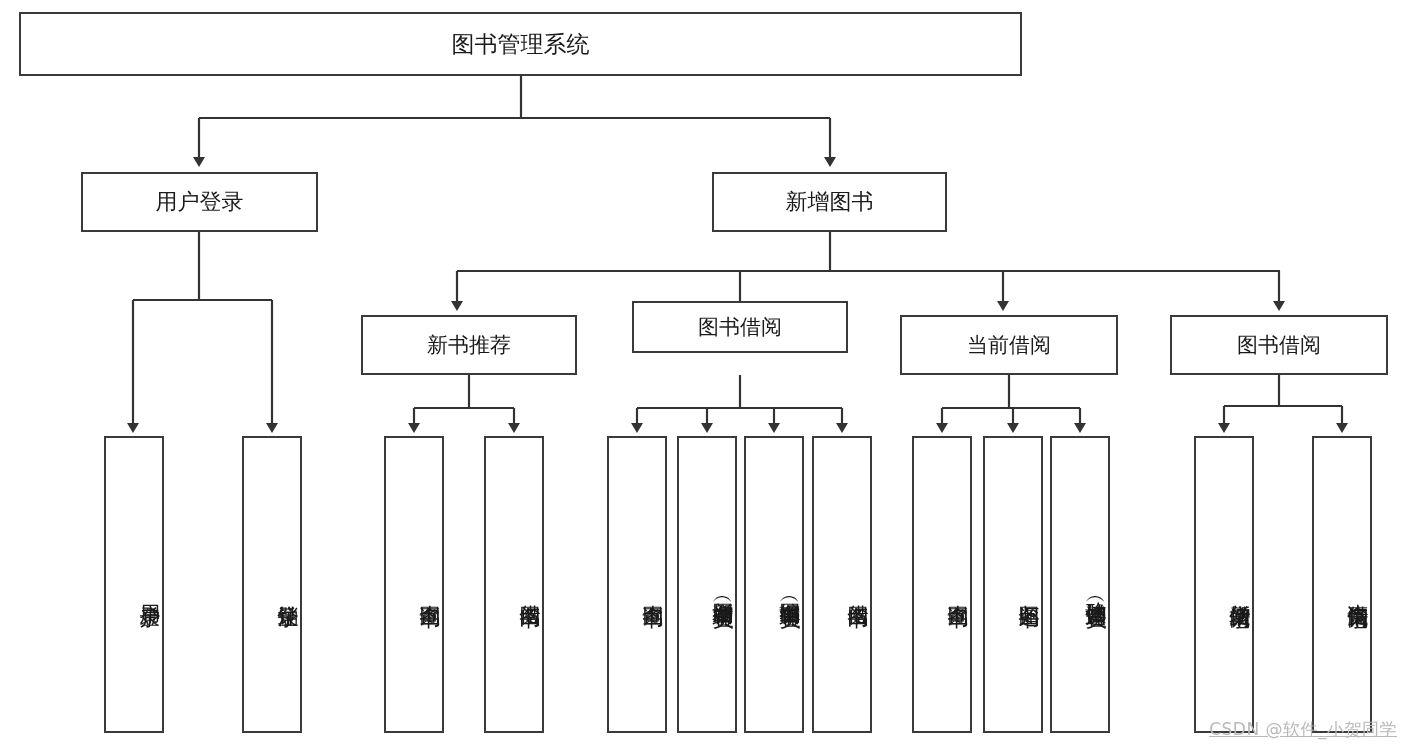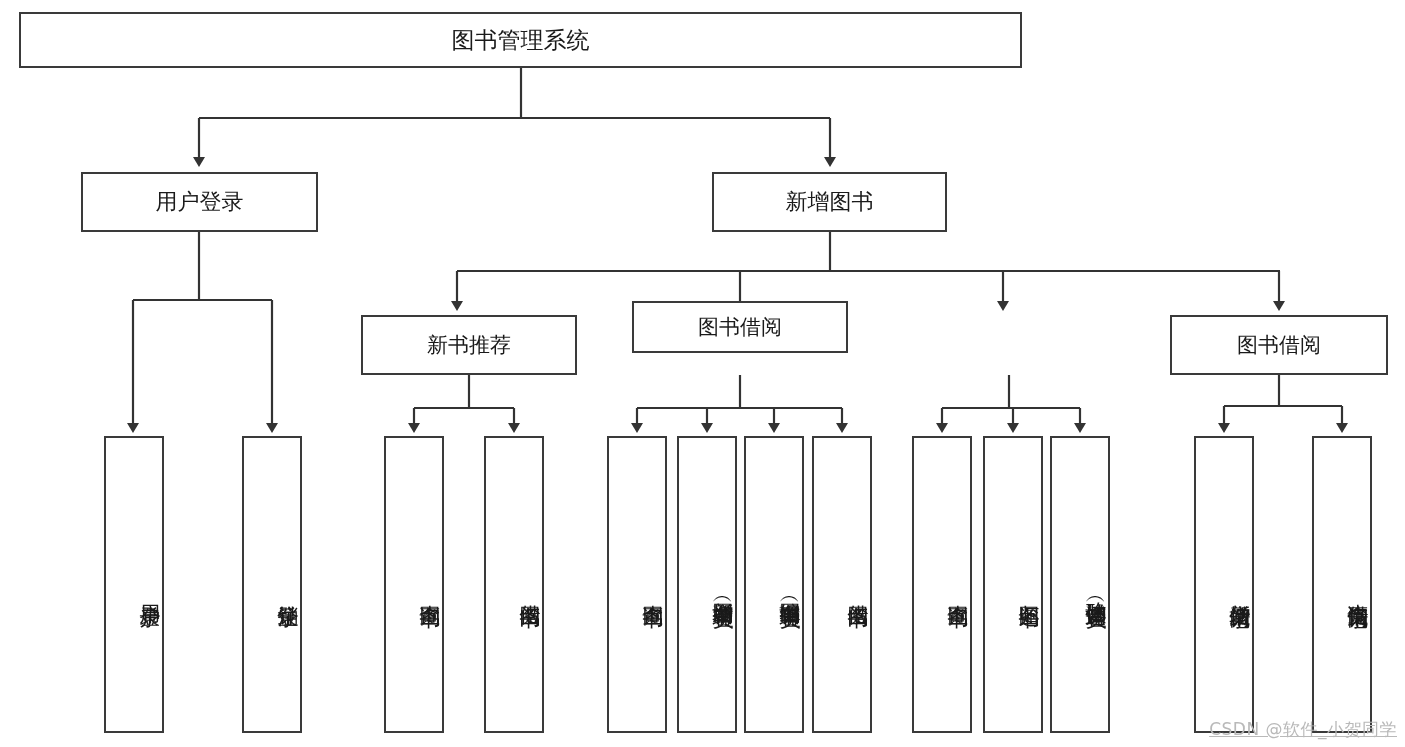--- a/index.html
+++ b/index.html
@@ -101,36 +101,39 @@
       <path d="M1013,408 L1013,424" marker-end="url(#arrow)"></path>
       <path d="M1080,408 L1080,424" marker-end="url(#arrow)"></path>
 
       <path d="M1279,375 L1279,406"></path>
       <path d="M1224,406 L1342,406"></path>
       <path d="M1224,406 L1224,424" marker-end="url(#arrow)"></path>
       <path d="M1342,406 L1342,424" marker-end="url(#arrow)"></path>
     </g>
   </svg>
 
-  <div class="node root" style="left:19px; top:12px; width:1003px; height:56px;">
+  <div class="node root" style="left:19px; top:12px; width:1003px; height:64px;">
     <span class="label">图书管理系统</span>
   </div>
 
   <div class="node level2" style="left:81px; top:172px; width:237px; height:60px;">
     <span class="label">用户登录</span>
   </div>
   <div class="node level2" style="left:712px; top:172px; width:235px; height:60px;">
     <span class="label">新增图书</span>
   </div>
 
   <div class="node level3" style="left:361px; top:315px; width:216px; height:60px;">
     <span class="label">新书推荐</span>
   </div>
   <div class="node level3" style="left:632px; top:301px; width:216px; height:52px;">
     <span class="label">图书借阅</span>
+  </div>
+  <div class="node level3" style="left:900px; top:315px; width:218px; height:60px;">
+    <span class="label">当前借阅</span>
   </div>
   <div class="node level3" style="left:1170px; top:315px; width:218px; height:60px;">
     <span class="label">图书借阅</span>
   </div>
 
   <div class="node leaf" style="left:104px; top:436px; width:60px; height:297px;">
     <span class="label">用户登录</span>
   </div>
   <div class="node leaf" style="left:242px; top:436px; width:60px; height:297px;">
     <span class="label">注销登录</span>

